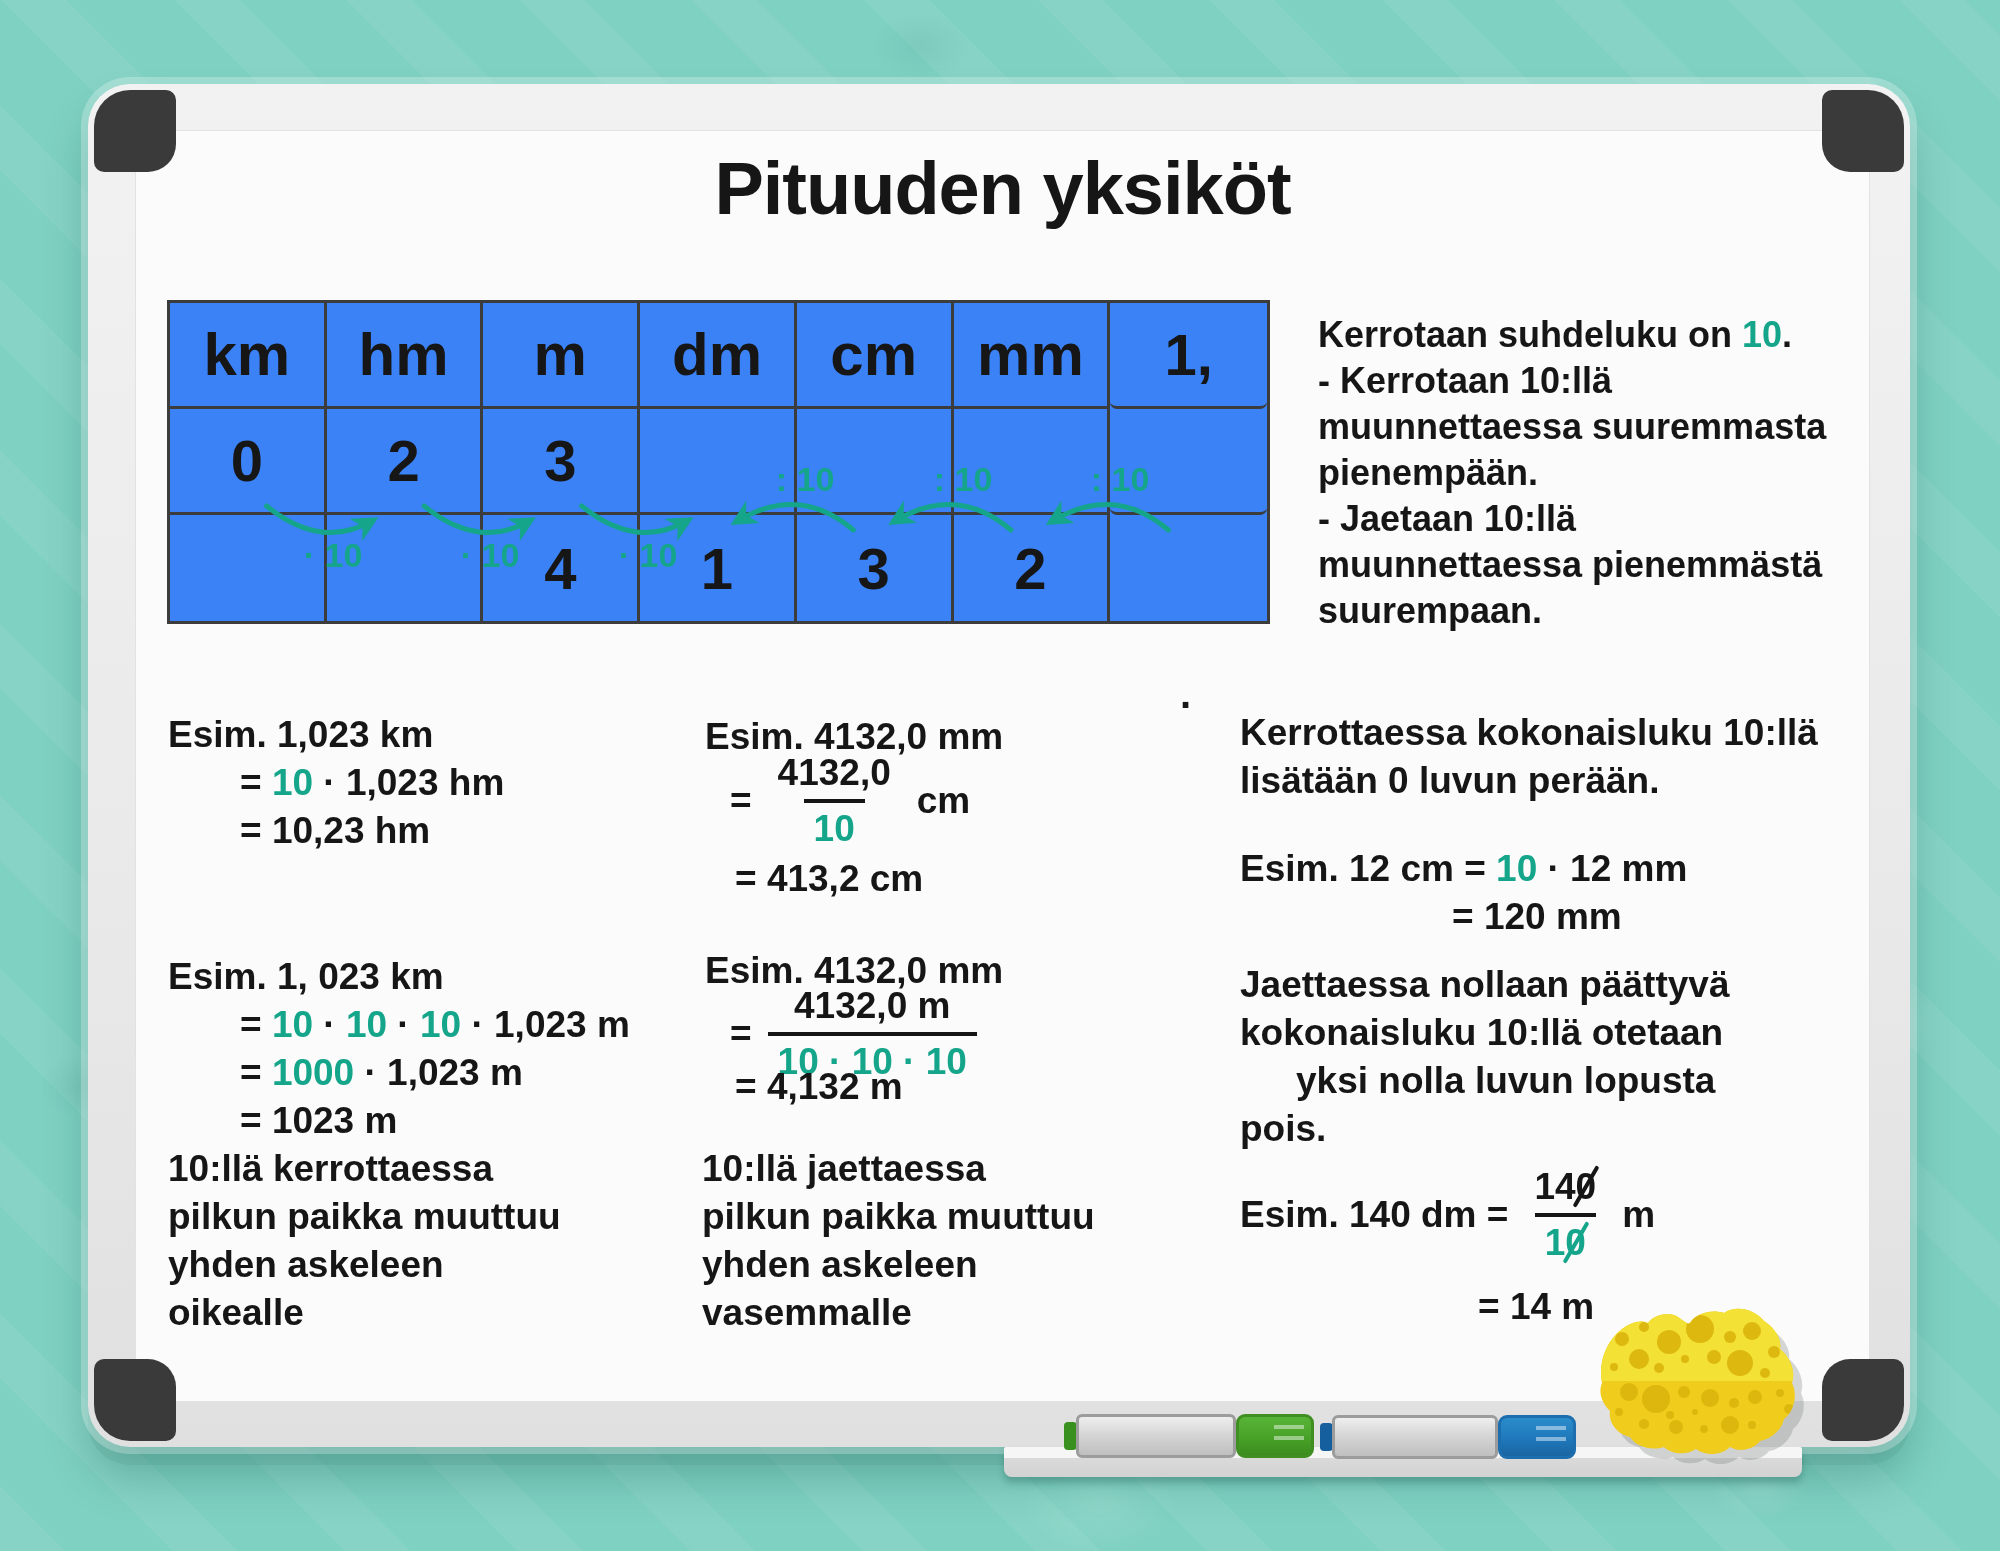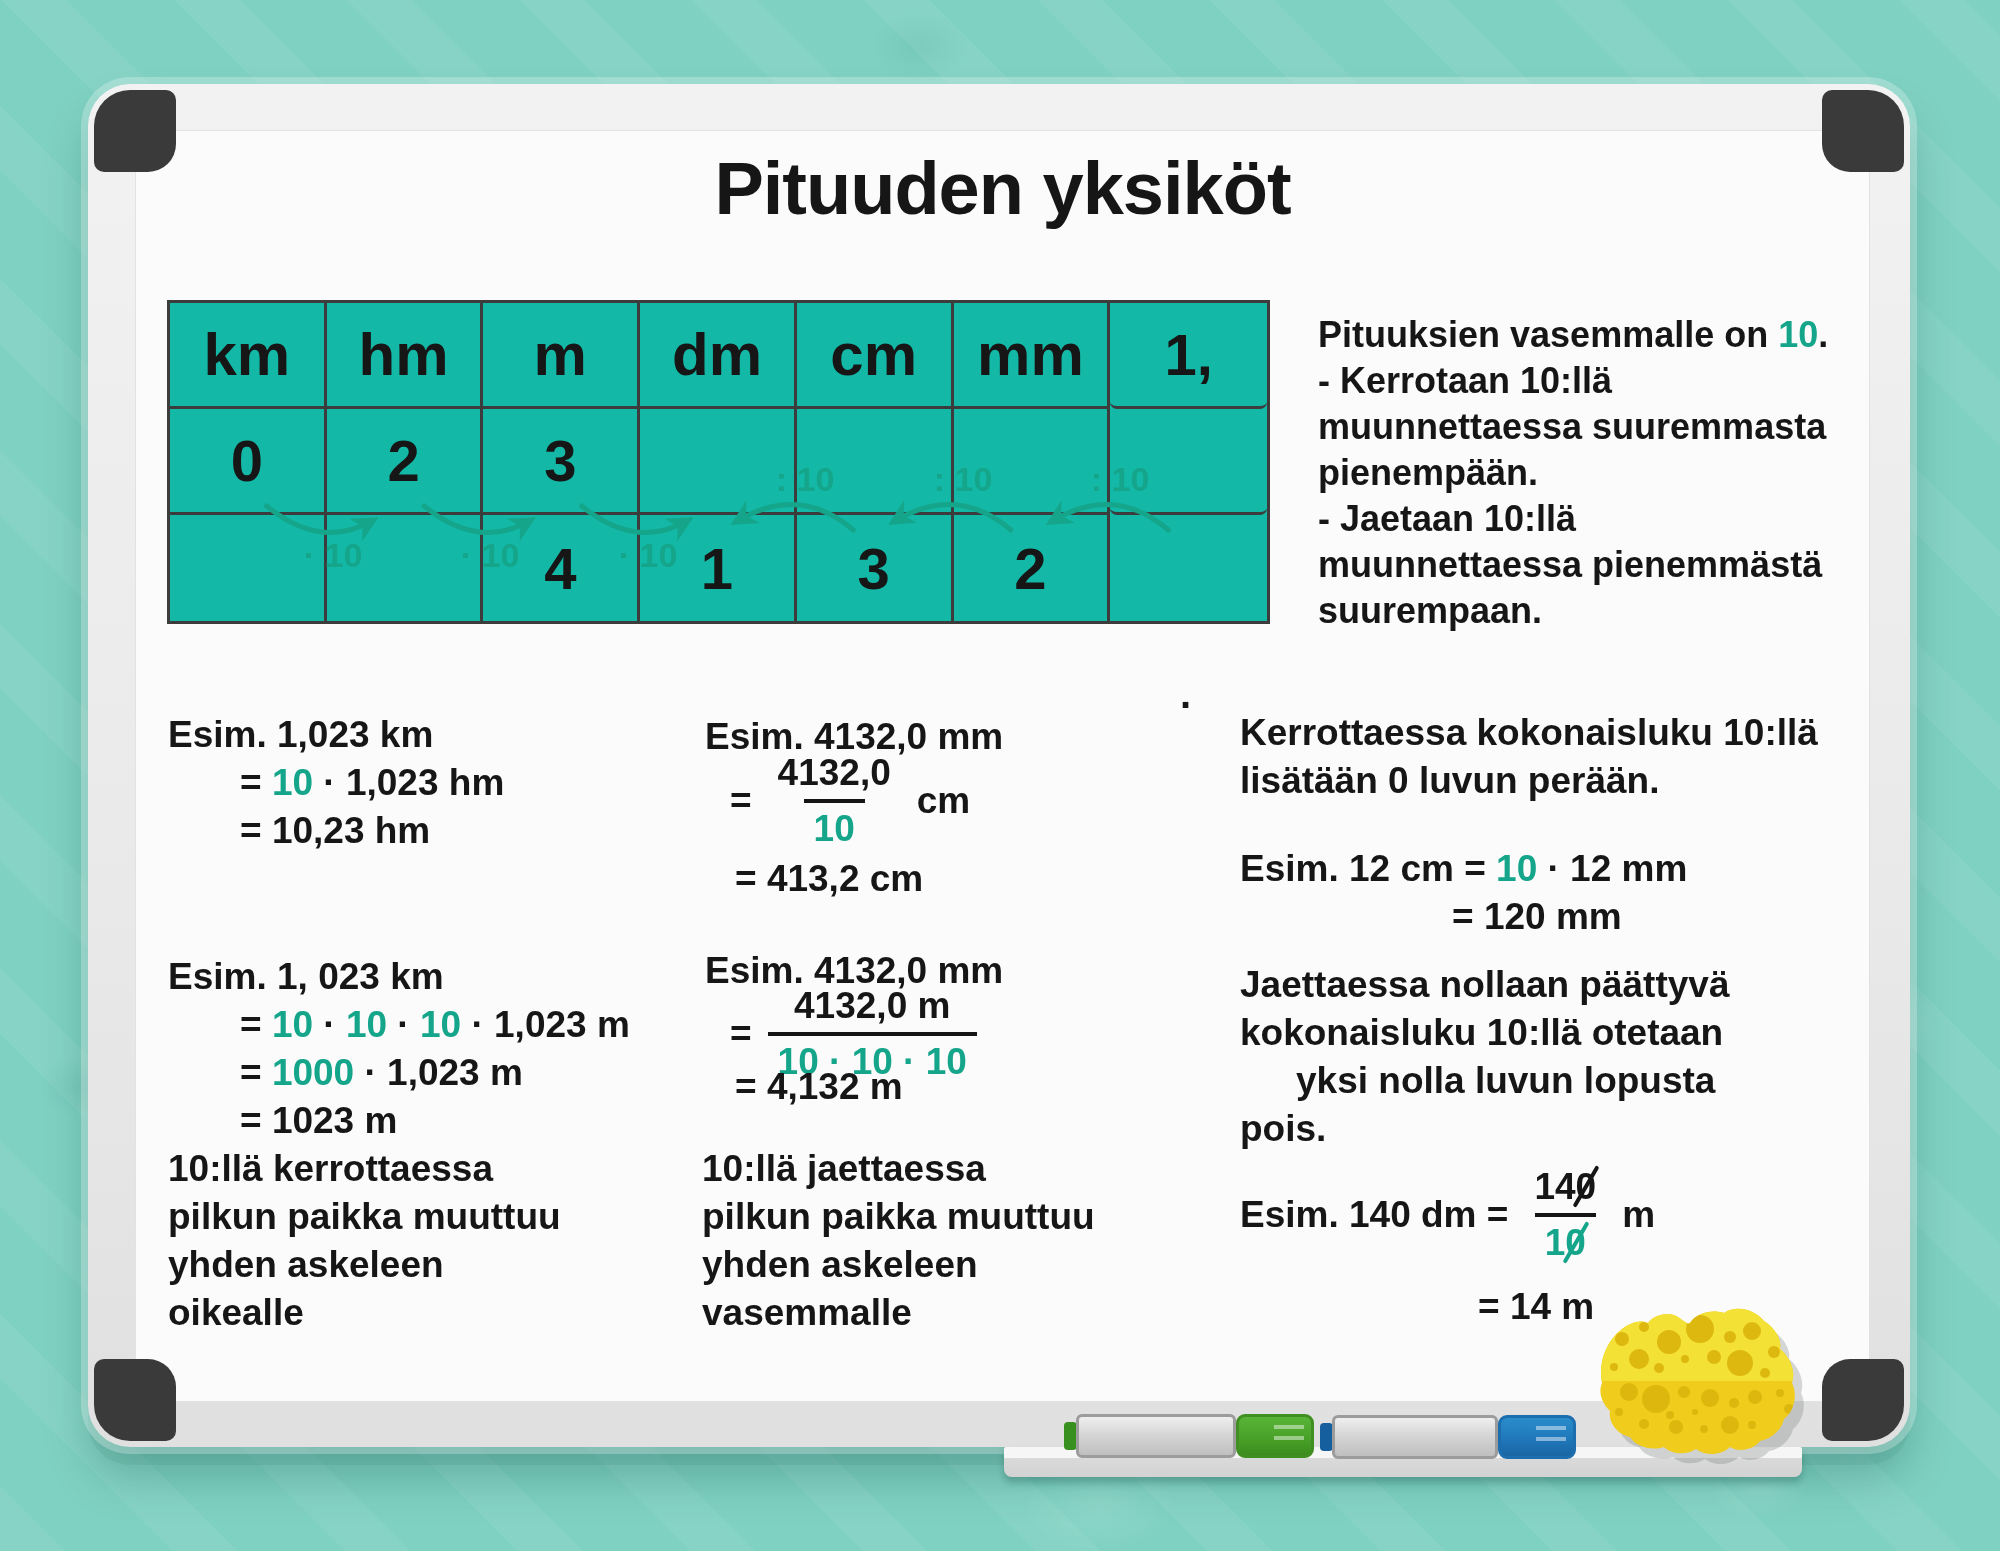--- a/index.html
+++ b/index.html
@@ -33,21 +33,21 @@
   .corner.bl { left:6px;  bottom:6px; border-radius:10px 28px 10px 36px; }
   .corner.br { right:6px; bottom:6px; border-radius:28px 10px 36px 10px; }
 
   .content { position:absolute; left:0; top:0; width:2000px; height:1551px; z-index:5; }
 
   .page-title { position:absolute; left:135px; top:146px; width:1735px; text-align:center;
     font-size:74px; letter-spacing:-1px; }
 
   .unit-table { position:absolute; left:167px; top:300px; width:1103px; height:324px;
     display:grid; grid-template-columns:repeat(7,1fr); grid-template-rows:repeat(3,1fr);
-    border:3px solid #3c3c3c; background:#14b8a6;text-align:right; }
+    border:3px solid #3c3c3c; background:#3b82f6;text-align:right; }
   .unit-table .cell { border-right:3px solid #3c3c3c; border-bottom:3px solid #3c3c3c;
     display:flex; align-items:center; justify-content:center; }
   .unit-table .cell:nth-child(7n) { border-right:none;border-radius:7px; }
   .unit-table .cell:nth-child(n+15) { border-bottom:none; }
   .unit-table .head { font-size:60px; }
   .unit-table .digit { font-size:58px; }
 
   .arrows { position:absolute; left:167px; top:300px; overflow:visible; z-index:6; }
   .op-label { position:absolute; width:120px; text-align:center; font-size:34px; color:var(--accent); z-index:6; }
 
@@ -199,21 +199,21 @@
     </g>
   </svg>
 
   <div class="op-label" style="left:273px; top:536px;"><span class="hl">· 10</span></div>
   <div class="op-label" style="left:430px; top:536px;"><span class="hl">· 10</span></div>
   <div class="op-label" style="left:588px; top:536px;"><span class="hl">· 10</span></div>
   <div class="op-label" style="left:745px; top:460px;"><span class="hl">: 10</span></div>
   <div class="op-label" style="left:903px; top:460px;"><span class="hl">: 10</span></div>
   <div class="op-label" style="left:1060px; top:460px;"><span class="hl">: 10</span></div>
 
-  <div class="note-line" style="left:1318px; top:314px;"><span>Pituuksien vasemmalle on </span><span class="hl">10</span><span>.</span></div>
+  <div class="note-line" style="left:1318px; top:314px;"><span>Kerrotaan suhdeluku on </span><span class="hl">10</span><span>.</span></div>
   <div class="note-line" style="left:1318px; top:360px;">- Kerrotaan 10:llä</div>
   <div class="note-line" style="left:1318px; top:406px;">muunnettaessa suuremmasta</div>
   <div class="note-line" style="left:1318px; top:452px;">pienempään.</div>
   <div class="note-line" style="left:1318px; top:498px;">- Jaetaan 10:llä</div>
   <div class="note-line" style="left:1318px; top:544px;">muunnettaessa pienemmästä</div>
   <div class="note-line" style="left:1318px; top:590px;">suurempaan.</div>
 
   <div class="t" style="left:168px; top:714px;">Esim. 1,023 km</div>
   <div class="t" style="left:240px; top:762px;"><span>= </span><span class="hl">10</span><span> · 1,023 hm</span></div>
   <div class="t" style="left:240px; top:810px;">= 10,23 hm</div>

